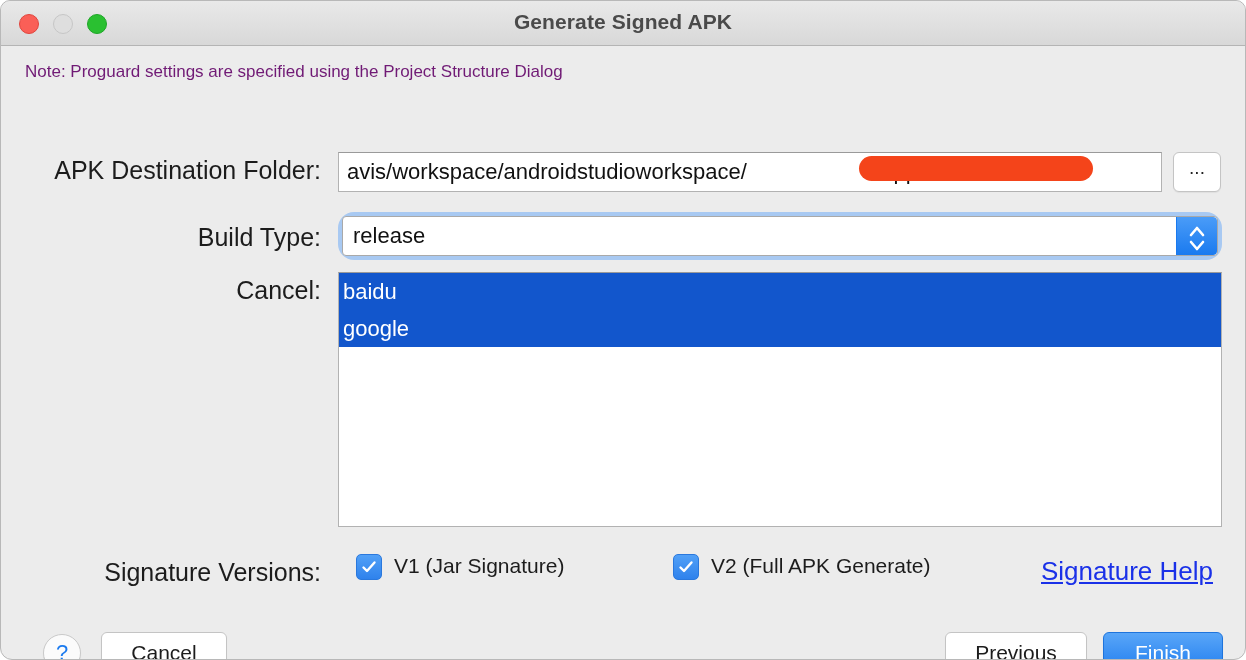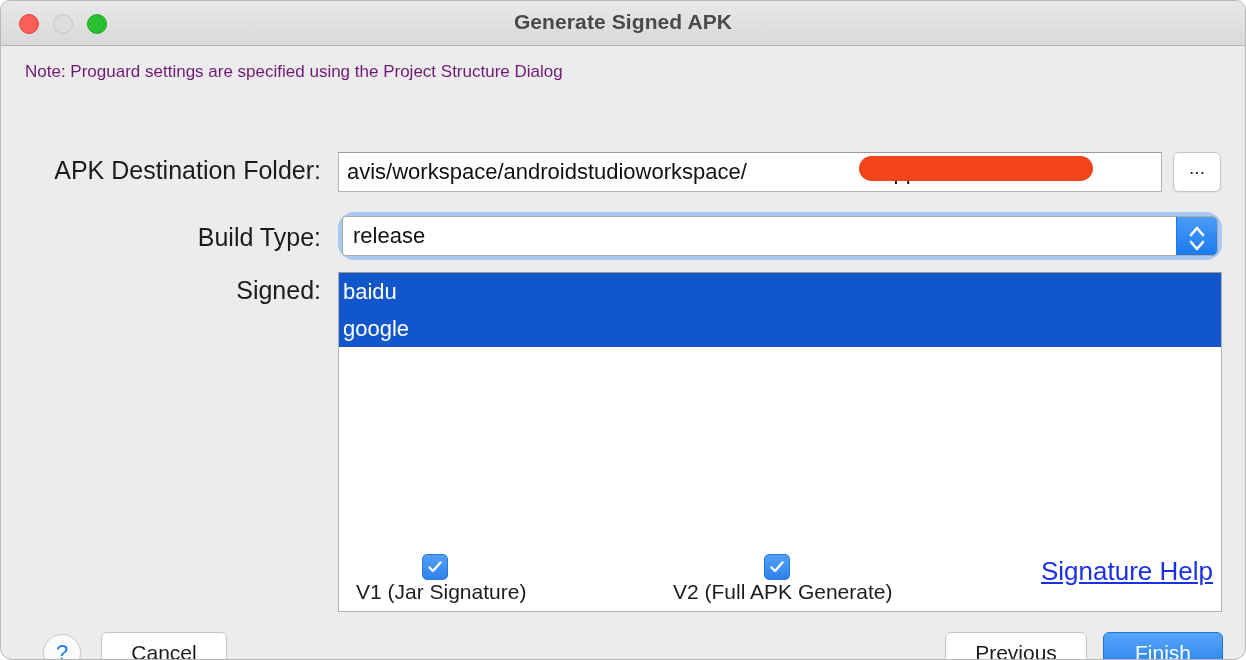--- a/index.html
+++ b/index.html
@@ -177,21 +177,21 @@
   }
   #build-stepper svg { display:block; margin: 6px auto 0; }
 
   
   #flavors-label { top: 230px; }
   #flavors-list {
     position: absolute;
     left: 337px;
     top: 226px;
     width: 884px;
-    height: 340px;
+    height: 255px;
     box-sizing: border-box;
     background: #ffffff;
     border: 1px solid #b2b2b2;
     border-top-color: #9a9a9a;
     overflow: hidden;
   }
   .flavor-item {
     height: 37px;
     line-height: 37px;
     padding-left: 4px;
@@ -201,22 +201,20 @@
   .flavor-item.selected {
     background: #1256cc;
     color: #ffffff;
   }
 
   
   #sig-label { top: 512px; }
   .checkbox-group {
     position: absolute;
     display: flex;
-    align-items: center;
-    flex-direction: column;
   }
   #sig-v1-group { left: 355px; top: 508px; }
   #sig-v2-group { left: 672px; top: 508px; }
   .checkbox-box {
     width: 26px;
     height: 26px;
     border-radius: 5px;
     background: linear-gradient(to bottom, #51a0f7 0%, #2f82ec 100%);
     border: 1px solid #2a78dd;
     box-sizing: border-box;
@@ -327,26 +325,27 @@
         <div id="build-value">release</div>
         <div id="build-stepper">
           <svg width="22" height="30" viewBox="0 0 22 30" aria-hidden="true">
             <polyline points="5,12 11,5 17,12" fill="none" stroke="#ffffff" stroke-width="2.6" stroke-linecap="round" stroke-linejoin="round"></polyline>
             <polyline points="5,19 11,26 17,19" fill="none" stroke="#ffffff" stroke-width="2.6" stroke-linecap="round" stroke-linejoin="round"></polyline>
           </svg>
         </div>
       </div>
     </div>
 
-    <div class="row-label" id="flavors-label">Signed:</div>
+    <div class="row-label" id="flavors-label">Cancel:</div>
     <div id="flavors-list">
       <div class="flavor-item selected">baidu</div>
       <div class="flavor-item selected">google</div>
     </div>
 
+    <div class="row-label" id="sig-label">Signature Versions:</div>
 
     <div class="checkbox-group" id="sig-v1-group">
       <span class="checkbox-box">
         <svg width="18" height="18" viewBox="0 0 18 18" aria-hidden="true">
           <polyline points="3.5,9.5 7,13 14.5,4.5" fill="none" stroke="#ffffff" stroke-width="2.4" stroke-linecap="round" stroke-linejoin="round"></polyline>
         </svg>
       </span>
       <span class="checkbox-label">V1 (Jar Signature)</span>
     </div>
 

